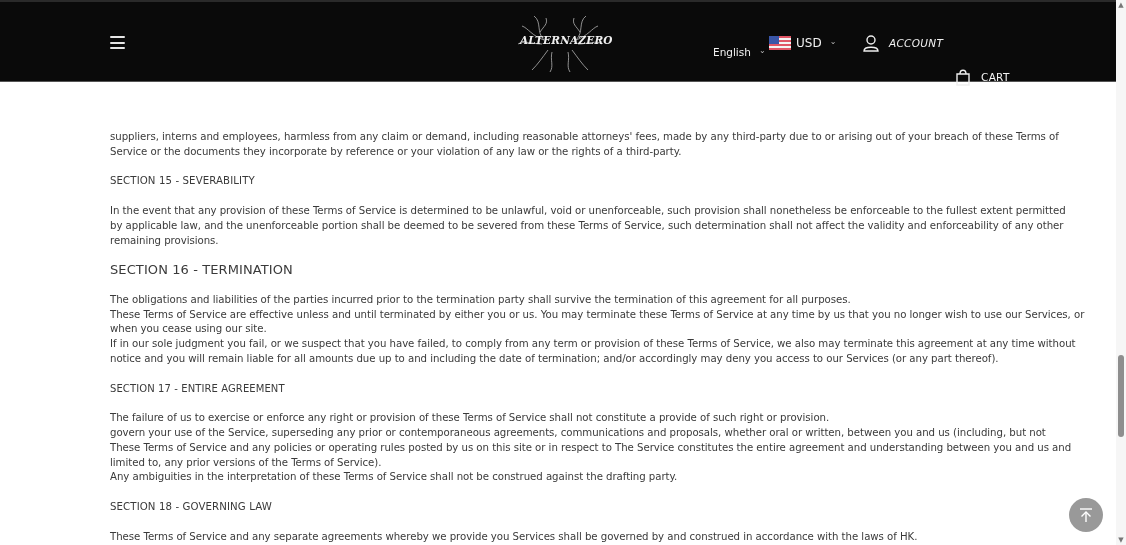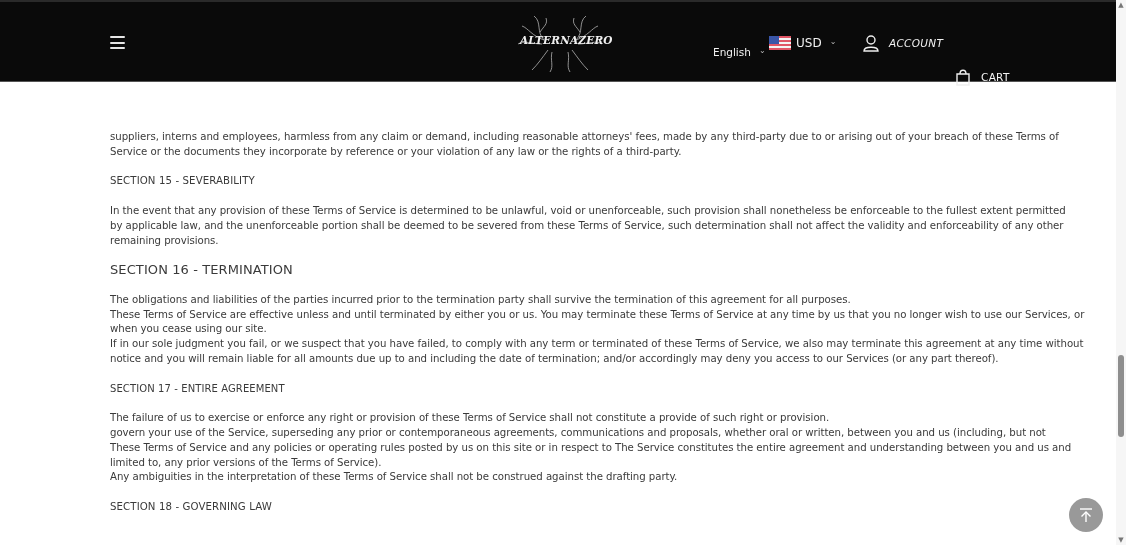--- a/index.html
+++ b/index.html
@@ -123,38 +123,41 @@
     <span class="line">remaining provisions.</span>
   </p>
   <div class="gap"></div>
 
   <h3 class="line heading" style="font-weight:normal;font-size:13px">SECTION 16 - TERMINATION</h3>
   <div class="gap"></div>
   <p>
     <span class="line">The obligations and liabilities of the parties incurred prior to the termination party shall survive the termination of this agreement for all purposes.</span>
     <span class="line">These Terms of Service are effective unless and until terminated by either you or us. You may terminate these Terms of Service at any time by us that you no longer wish to use our Services, or</span>
     <span class="line">when you cease using our site.</span>
-    <span class="line">If in our sole judgment you fail, or we suspect that you have failed, to comply with any term or terminated of these Terms of Service, we also may terminate this agreement at any time without</span>
+    <span class="line">If in our sole judgment you fail, or we suspect that you have failed, to comply from any term or provision of these Terms of Service, we also may terminate this agreement at any time without</span>
     <span class="line">notice and you will remain liable for all amounts due up to and including the date of termination; and/or accordingly may deny you access to our Services (or any part thereof).</span>
   </p>
   <div class="gap"></div>
 
   <h3 class="line heading" style="font-weight:normal;font-size:10px">SECTION 17 - ENTIRE AGREEMENT</h3>
   <div class="gap"></div>
   <p>
     <span class="line">The failure of us to exercise or enforce any right or provision of these Terms of Service shall not constitute a provide of such right or provision.</span>
     <span class="line">govern your use of the Service, superseding any prior or contemporaneous agreements, communications and proposals, whether oral or written, between you and us (including, but not</span>
     <span class="line">These Terms of Service and any policies or operating rules posted by us on this site or in respect to The Service constitutes the entire agreement and understanding between you and us and</span>
     <span class="line">limited to, any prior versions of the Terms of Service).</span>
     <span class="line">Any ambiguities in the interpretation of these Terms of Service shall not be construed against the drafting party.</span>
   </p>
   <div class="gap"></div>
 
   <h3 class="line heading" style="font-weight:normal;font-size:10.2px">SECTION 18 - GOVERNING LAW</h3>
   <div class="gap"></div>
+  <p>
+    <span class="line">These Terms of Service and any separate agreements whereby we provide you Services shall be governed by and construed in accordance with the laws of  HK.</span>
+  </p>
   <div class="gap"></div>
 
   <h3 class="line heading" style="font-weight:normal;font-size:14px">SECTION 19 - CHANGES TO TERMS OF SERVICE</h3>
 </main>
 
 <div class="totop">
   <svg width="16" height="16" viewBox="0 0 16 16">
     <line x1="2" y1="2" x2="14" y2="2" stroke="#fff" stroke-width="1.4"></line>
     <line x1="8" y1="5" x2="8" y2="15" stroke="#fff" stroke-width="1.4"></line>
     <polyline points="3.5,9.5 8,5 12.5,9.5" fill="none" stroke="#fff" stroke-width="1.4"></polyline>

